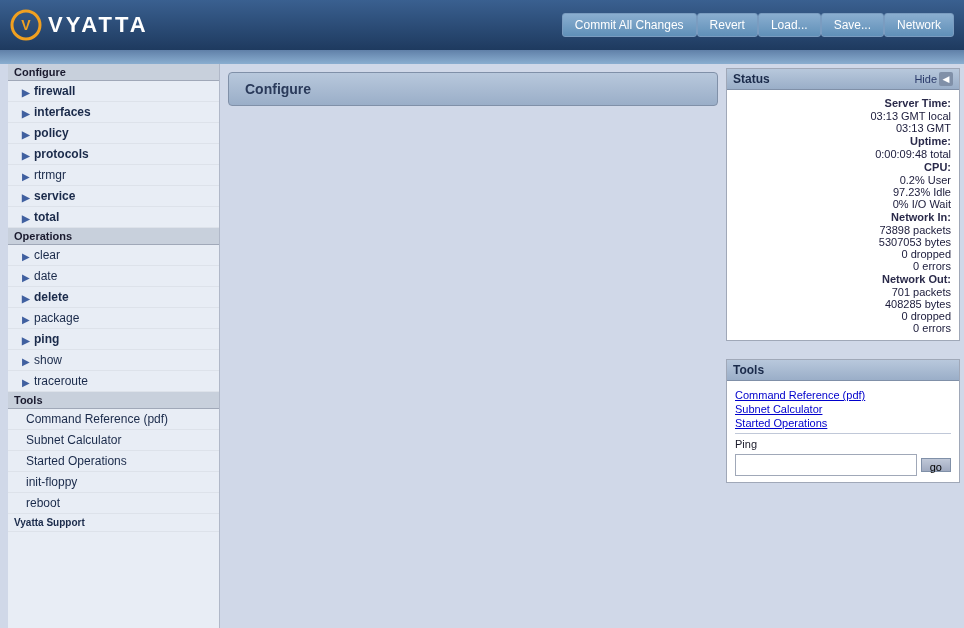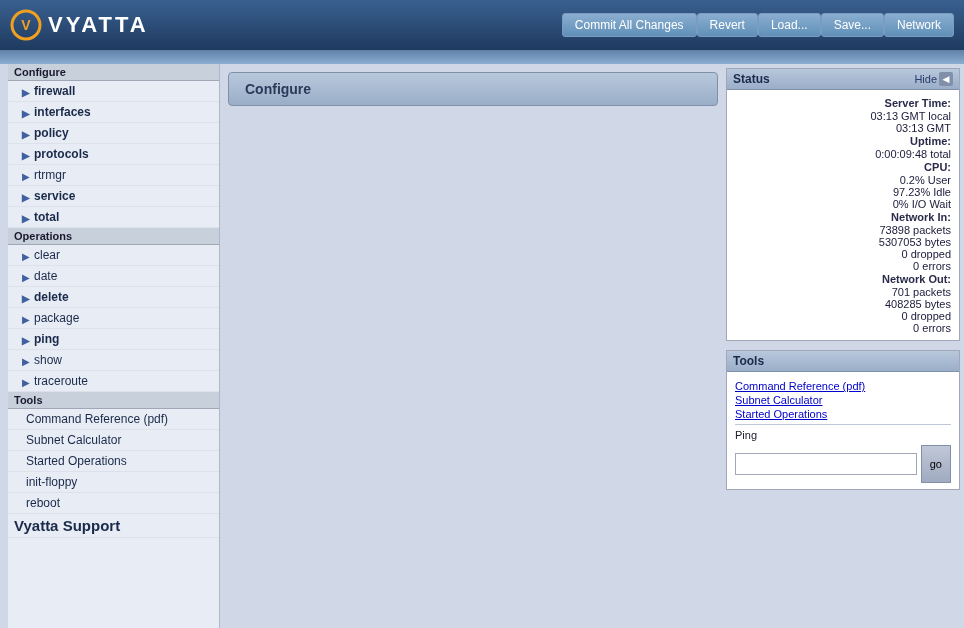--- a/index.html
+++ b/index.html
@@ -96,21 +96,21 @@
       padding: 3px 8px 3px 18px;
       cursor: pointer;
       color: #1a2a4a;
       font-size: 12px;
       border-bottom: 1px solid #dde2ea;
     }
     .sidebar-support {
       padding: 3px 8px 3px 6px;
       cursor: pointer;
       color: #1a2a4a;
-      font-size: 15px;
+      font-size: 10px;
       font-weight: bold;
       border-bottom: 1px solid #dde2ea;
     }
 
     
     #content {
       flex: 1;
       padding: 8px;
       background: #d0d8e8;
       display: flex;
@@ -126,21 +126,21 @@
       font-weight: bold;
       color: #2a3a5a;
     }
 
     
     #right-panel {
       width: 238px;
       flex-shrink: 0;
       display: flex;
       flex-direction: column;
-      gap: 3px;
+      gap: 12px;
       background: #d0d8e8;
       padding: 4px 4px 4px 0;
     }
 
     
     .panel {
       background: white;
       border: 1px solid #a0a8b8;
       margin-bottom: 6px;
     }
@@ -225,21 +225,21 @@
       padding: 2px 4px;
       font-size: 11px;
       height: 22px;
     }
     .ping-go-btn {
       background: linear-gradient(to bottom, #c0c8d8, #a0aac0);
       border: 1px solid #8090a8;
       padding: 2px 8px;
       font-size: 11px;
       cursor: pointer;
-      height: 38px;
+      height: 14px;
     }
 
     
     .divider {
       border: none;
       border-top: 1px solid #c0c8d8;
       margin: 4px 0;
     }
   </style>
 </head>

